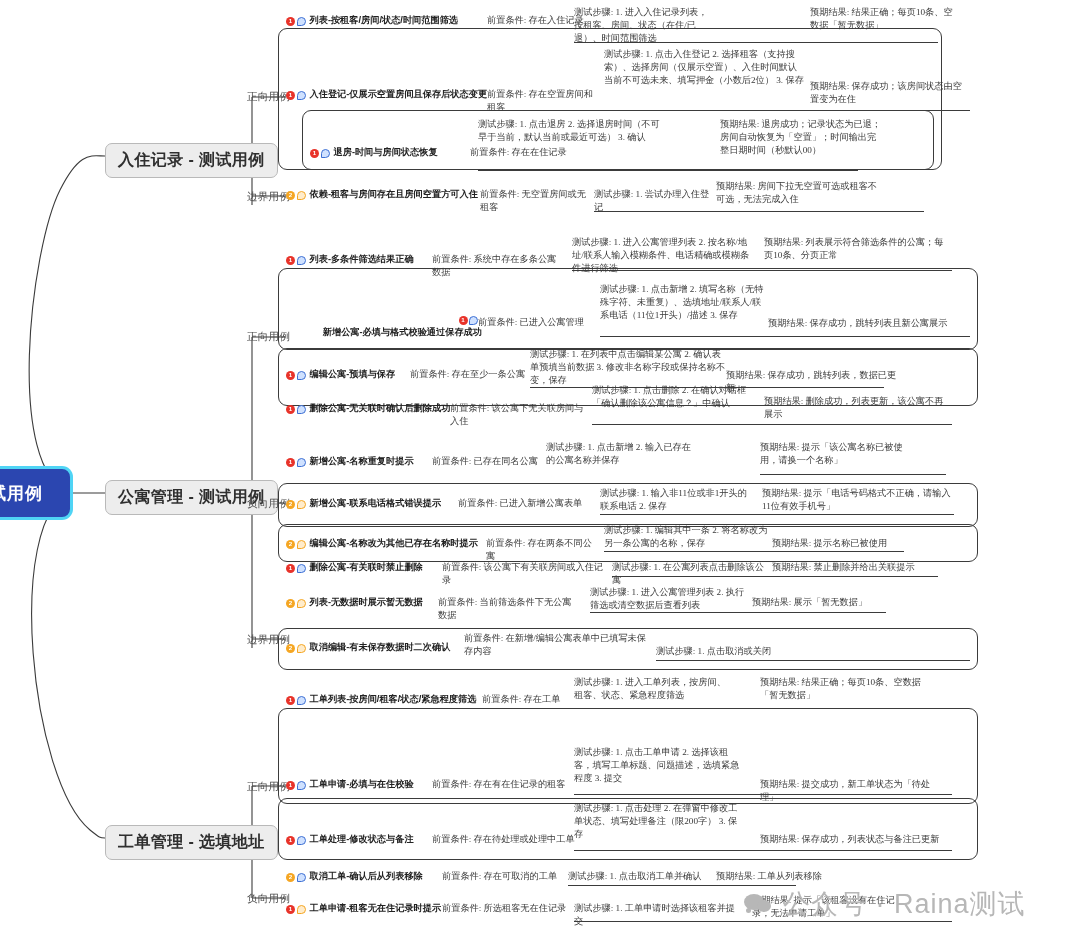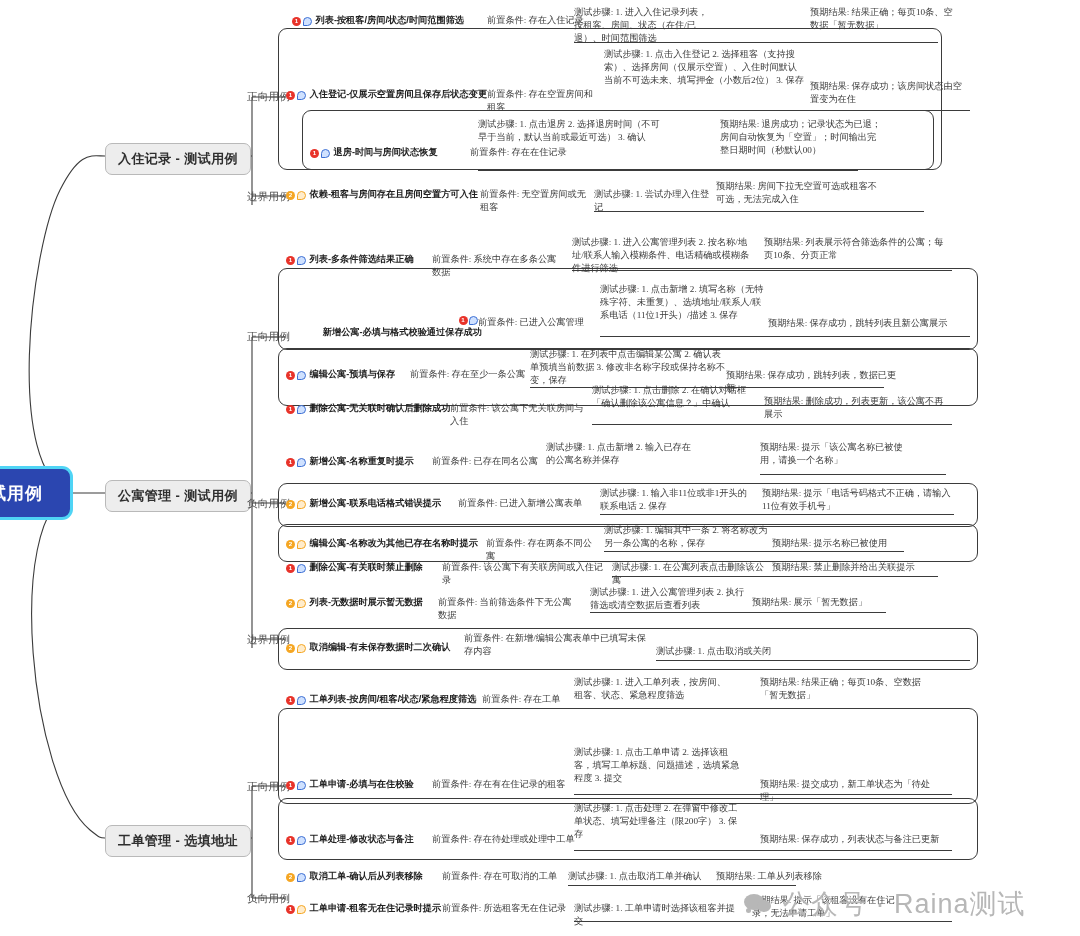--- a/index.html
+++ b/index.html
@@ -31,21 +31,21 @@
     overflow:hidden;
   }
 
   
   .topic-node {
     position:absolute;
     background:#ededed;
     border:1px solid #b9b9b9;
     border-radius:7px;
     padding:6px 12px;
-    font-size:13px;
+    font-size:16px;
     font-weight:700;
     color:#2f2f2f;
     white-space:nowrap;
     letter-spacing:.4px;
   }
 
   
   .cat-label {
     position:absolute;
     font-size:10.5px;
@@ -193,21 +193,21 @@
 
   <div class="group-box" style="left:278px; top:268px; width:700px; height:82px;"></div>
   <div class="group-box" style="left:278px; top:348px; width:700px; height:58px;"></div>
   <div class="group-box" style="left:278px; top:483px; width:700px; height:44px;"></div>
   <div class="group-box" style="left:278px; top:524px; width:700px; height:38px;"></div>
   <div class="group-box" style="left:278px; top:628px; width:700px; height:42px;"></div>
 
   <div class="group-box" style="left:278px; top:708px; width:700px; height:96px;"></div>
   <div class="group-box" style="left:278px; top:798px; width:700px; height:62px;"></div>
 
-  <div class="case-row" style="left:292px; top:14px; width:200px;">
+  <div class="case-row" style="left:286px; top:14px; width:200px;">
     <span class="prio">
       <span class="badge p1">1</span>
       <span class="flag b"></span>
     </span>
     <span class="title-txt">列表-按租客/房间/状态/时间范围筛选</span>
   </div>
   <div class="case-row col col-pre" style="left:487px; top:14px; width:100px;">前置条件: 存在入住记录</div>
   <div class="case-row col col-steps" style="left:574px; top:6px;  width:140px;">测试步骤: 1. 进入入住记录列表，按租客、房间、状态（在住/已退）、时间范围筛选</div>
   <div class="case-row col col-exp" style="left:810px; top:6px;  width:150px;">预期结果: 结果正确；每页10条、空数据「暂无数据」</div>
   <div class="underline" style="left:574px; top:42px; width:364px;"></div>

